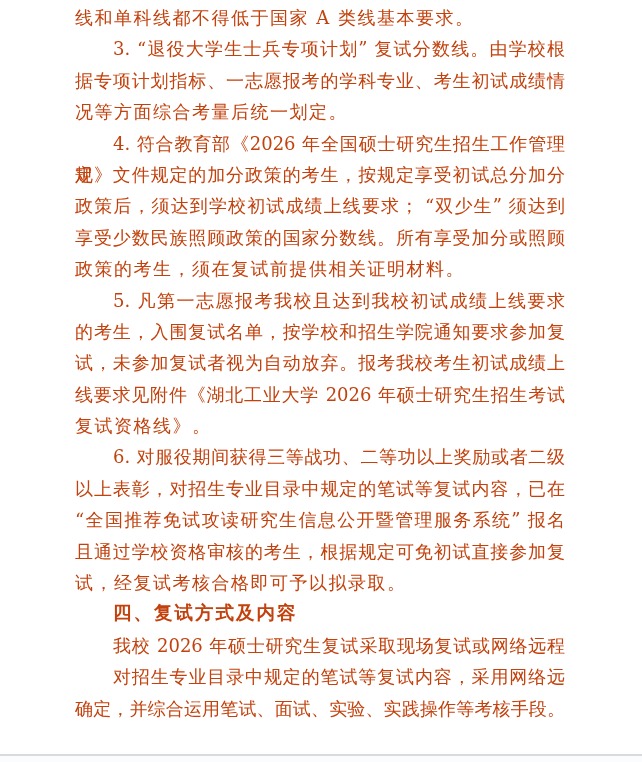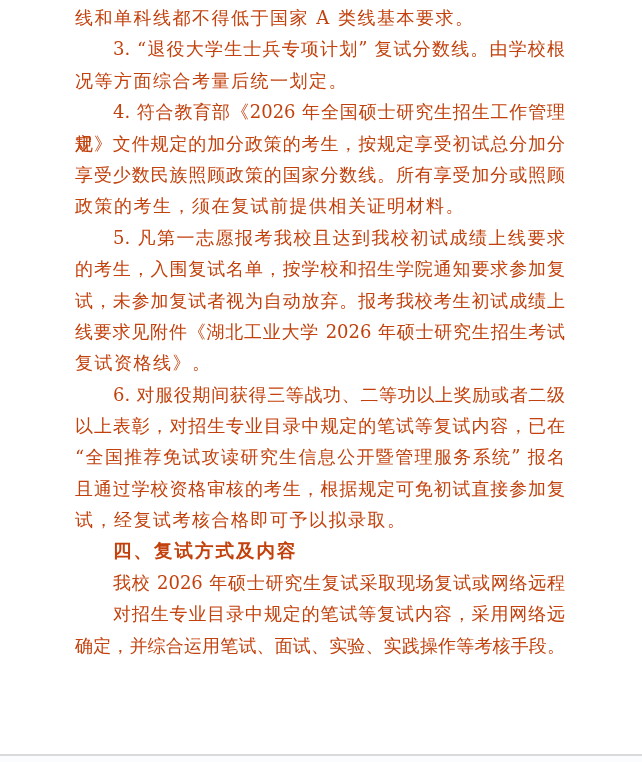--- a/index.html
+++ b/index.html
@@ -56,23 +56,25 @@
     background: #fbfcfe;
   }
 </style>
 </head>
 <body>
 
 <div class="page">
   <div class="content" id="content">
       <div class="line">线和单科线都不得低于国家 A 类线基本要求。</div>
       <div class="line i j">3. “退役大学生士兵专项计划” 复试分数线。由学校根</div>
+      <div class="line j">据专项计划指标、一志愿报考的学科专业、考生初试成绩情</div>
       <div class="line">况等方面综合考量后统一划定。</div>
       <div class="line i j">4. 符合教育部《2026 年全国硕士研究生招生工作管理规</div>
       <div class="line j">定》文件规定的加分政策的考生，按规定享受初试总分加分</div>
+      <div class="line j">政策后，须达到学校初试成绩上线要求； “双少生” 须达到</div>
       <div class="line j">享受少数民族照顾政策的国家分数线。所有享受加分或照顾</div>
       <div class="line">政策的考生，须在复试前提供相关证明材料。</div>
       <div class="line i j">5. 凡第一志愿报考我校且达到我校初试成绩上线要求</div>
       <div class="line j">的考生，入围复试名单，按学校和招生学院通知要求参加复</div>
       <div class="line j">试，未参加复试者视为自动放弃。报考我校考生初试成绩上</div>
       <div class="line j">线要求见附件《湖北工业大学 2026 年硕士研究生招生考试</div>
       <div class="line">复试资格线》。</div>
       <div class="line i j">6. 对服役期间获得三等战功、二等功以上奖励或者二级</div>
       <div class="line j">以上表彰，对招生专业目录中规定的笔试等复试内容，已在</div>
       <div class="line j">“全国推荐免试攻读研究生信息公开暨管理服务系统” 报名</div>

